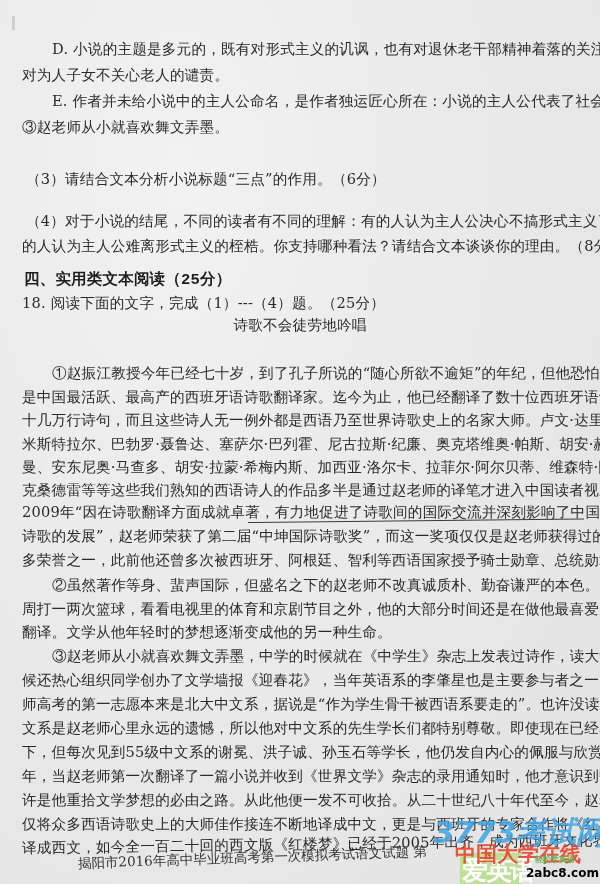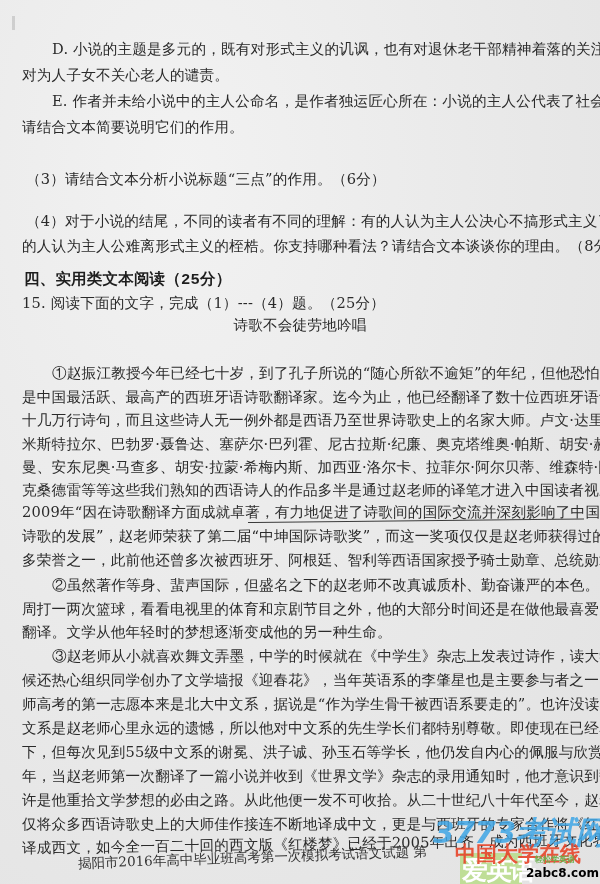--- a/index.html
+++ b/index.html
@@ -43,28 +43,28 @@
 </style>
 </head>
 <body>
 
 <div class="page">
   <div class="mark"></div>
 
   <div class="line indent" style="top:40px">D. 小说的主题是多元的，既有对形式主义的讥讽，也有对退休老干部精神着落的关注，更有</div>
   <div class="line flush" style="top:66px">对为人子女不关心老人的谴责。</div>
   <div class="line indent" style="top:92px">E. 作者并未给小说中的主人公命名，是作者独运匠心所在：小说的主人公代表了社会上退休</div>
-  <div class="line flush" style="top:118px">请结合文本简要说明它们的作用。</div>
+  <div class="line flush" style="top:118px">③赵老师从小就喜欢舞文弄墨。</div>
 
   <div class="line q" style="top:170px">（3）请结合文本分析小说标题“三点”的作用。（6分）</div>
   <div class="line q" style="top:212px">（4）对于小说的结尾，不同的读者有不同的理解：有的人认为主人公决心不搞形式主义了，有</div>
   <div class="line flush" style="top:237px">的人认为主人公难离形式主义的桎梏。你支持哪种看法？请结合文本谈谈你的理由。（8分）</div>
 
   <div class="line heading" style="top:271px">四、实用类文本阅读（25分）</div>
-  <div class="line flush" style="top:294px">15. 阅读下面的文字，完成（1）---（4）题。（25分）</div>
+  <div class="line flush" style="top:294px">18. 阅读下面的文字，完成（1）---（4）题。（25分）</div>
   <div class="line center" style="top:317px">诗歌不会徒劳地吟唱</div>
 
   <div class="line indent" style="top:364px">①赵振江教授今年已经七十岁，到了孔子所说的“随心所欲不逾矩”的年纪，但他恐怕仍然</div>
   <div class="line flush" style="top:388px">是中国最活跃、最高产的西班牙语诗歌翻译家。迄今为止，他已经翻译了数十位西班牙语诗人的</div>
   <div class="line flush" style="top:411px">十几万行诗句，而且这些诗人无一例外都是西语乃至世界诗歌史上的名家大师。卢文·达里奥、</div>
   <div class="line flush" style="top:435px">米斯特拉尔、巴勃罗·聂鲁达、塞萨尔·巴列霍、尼古拉斯·纪廉、奥克塔维奥·帕斯、胡安·赫尔</div>
   <div class="line flush" style="top:458px">曼、安东尼奥·马查多、胡安·拉蒙·希梅内斯、加西亚·洛尔卡、拉菲尔·阿尔贝蒂、维森特·阿莱</div>
   <div class="line flush" style="top:481px">克桑德雷等等这些我们熟知的西语诗人的作品多半是通过赵老师的译笔才进入中国读者视野的。</div>
   <div class="line flush" style="top:503px">2009年“因在诗歌翻译方面成就卓著，有力地促进了诗歌间的国际交流并深刻影响了中国当代</div>
   <div class="underline-stroke" style="left:248px; top:522px; width:336px"></div>

